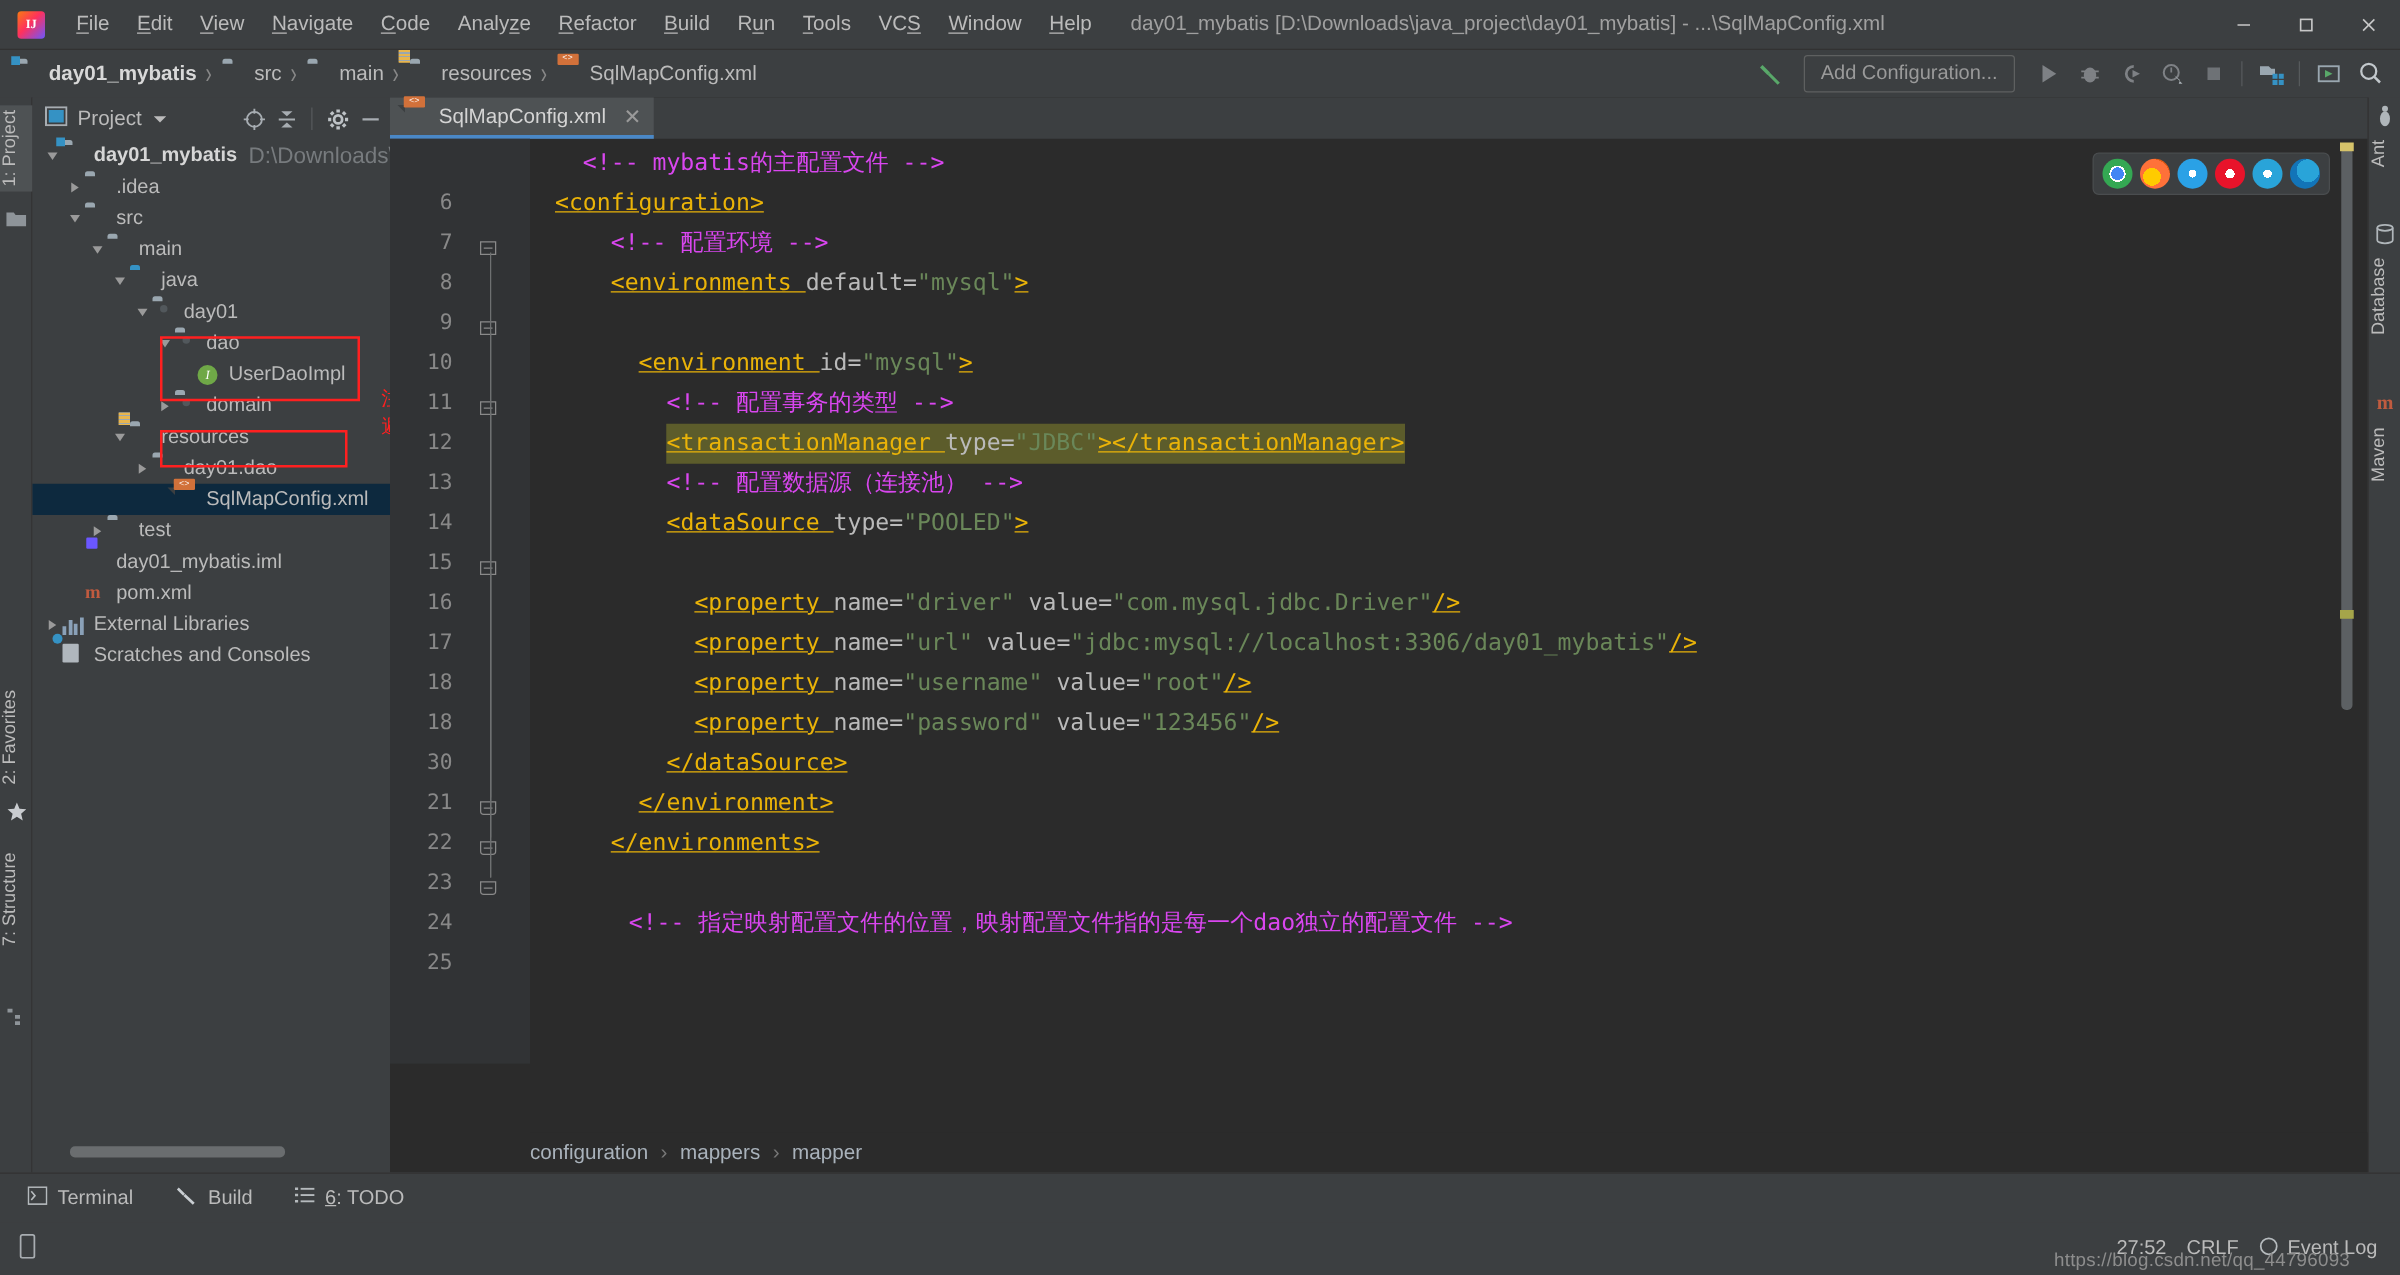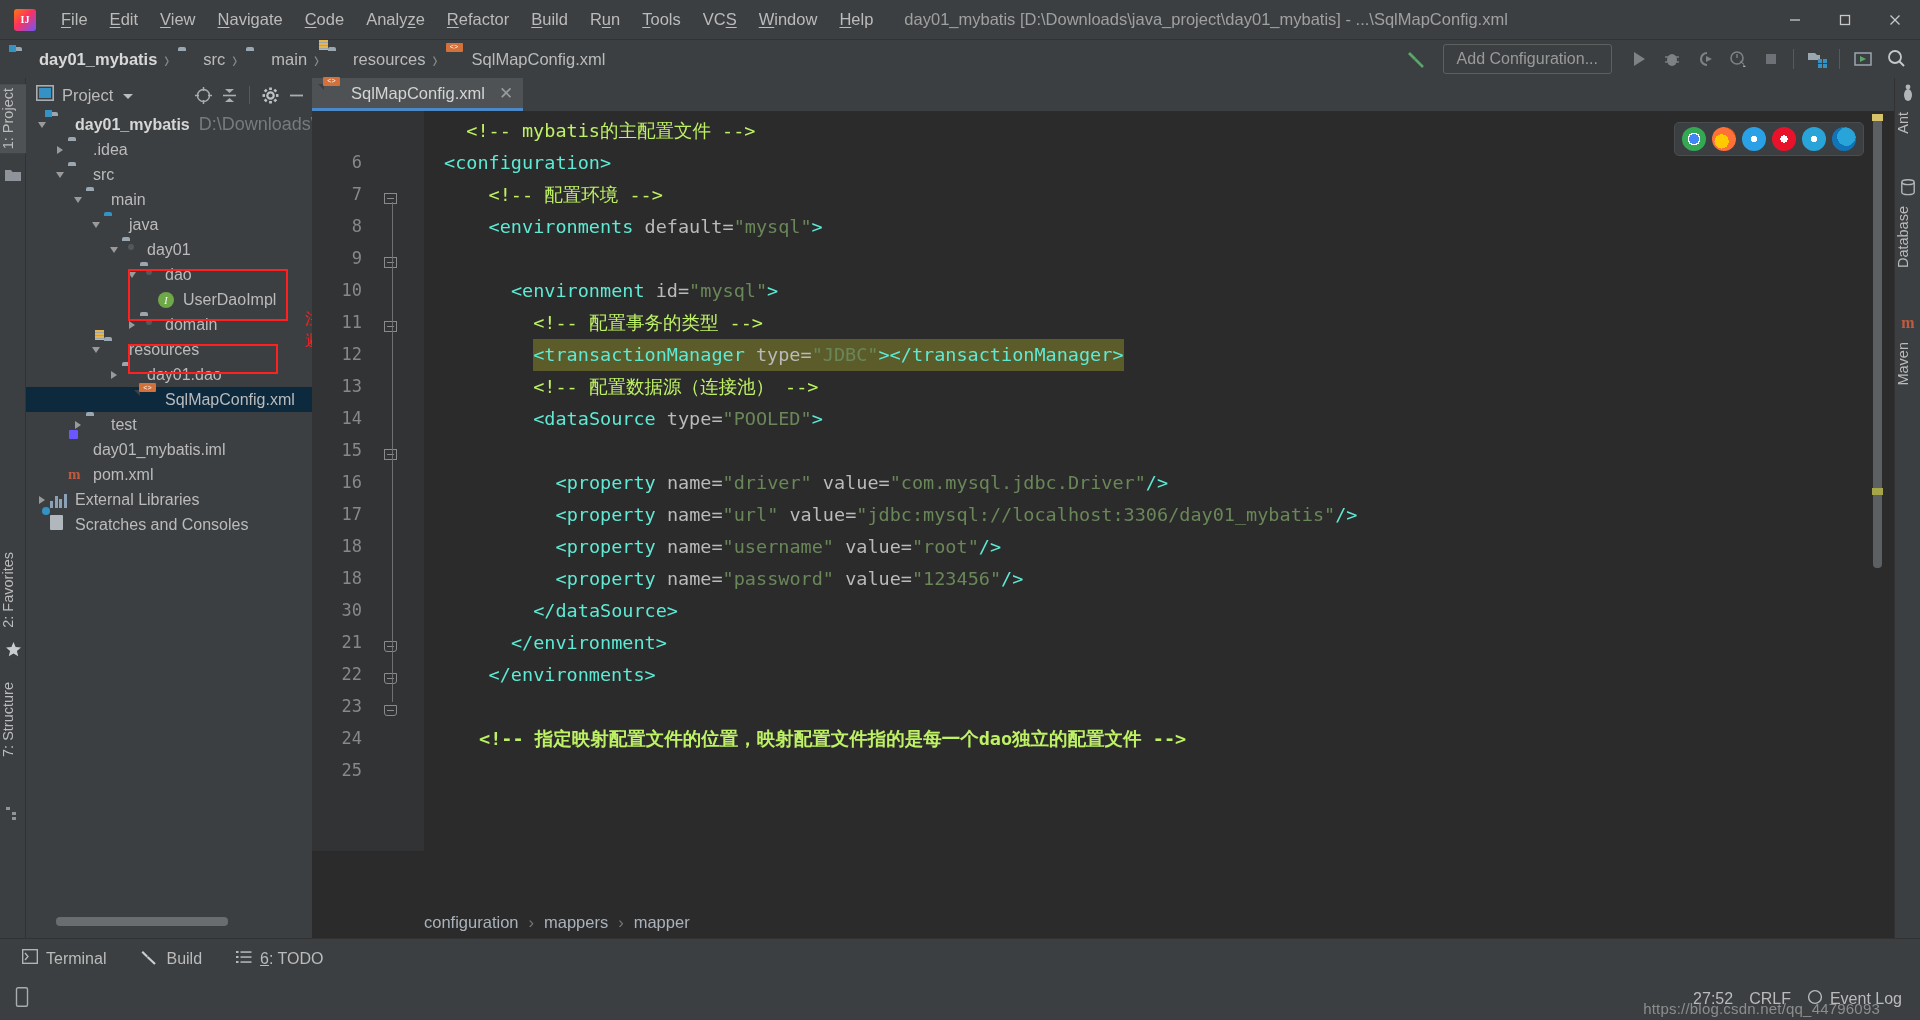--- a/index.html
+++ b/index.html
@@ -195,22 +195,22 @@
   .fold.tri .sq { border-radius: 0 0 3px 3px; }
   .foldline { position: absolute; left: 79.5px; width: 1.3px; background: #6e7071; }
 
   .code {
     position: absolute; left: 112px; top: 33px; width: 1410px; height: 740px;
     font-family: "DejaVu Sans Mono", monospace; font-size: 18.5px;
     color: #a9b7c6; overflow: hidden;
   }
   .cline { position: absolute; left: 0; height: 32px; line-height: 32px; white-space: pre; }
   .cline.hl { background: #5c5c2b; }
-  .cm { color: #bef264; }
-  .tag { color: #5eead4; }
+  .cm { color: #d946ef; }
+  .tag { color: #eab308; text-decoration: underline; }
   .attr { color: #bababa; }
   .val { color: #6a8759; }
   .eq { color: #a9b7c6; }
 
   .scrollv {
     position: absolute; right: 12px; top: 40px; width: 9px; height: 450px;
     background: #5c6063; border-radius: 4px;
   }
   .markmark { position: absolute; right: 11px; width: 11px; height: 7px; }
 
@@ -702,21 +702,21 @@
         <div class="cline" style="top: 260px; left: 109.2px;"><span class="cm">&lt;!-- 配置数据源（连接池） --&gt;</span></div>
         <div class="cline" style="top: 292px; left: 109.2px;"><span class="tag">&lt;dataSource </span><span class="attr">type=</span><span class="val">"POOLED"</span><span class="tag">&gt;</span></div>
         <div class="cline" style="top: 356px; left: 131.5px;"><span class="tag">&lt;property </span><span class="attr">name=</span><span class="val">"driver"</span><span class="eq"> </span><span class="attr">value=</span><span class="val">"com.mysql.jdbc.Driver"</span><span class="tag">/&gt;</span></div>
         <div class="cline" style="top: 388px; left: 131.5px;"><span class="tag">&lt;property </span><span class="attr">name=</span><span class="val">"url"</span><span class="eq"> </span><span class="attr">value=</span><span class="val">"jdbc:mysql://localhost:3306/day01_mybatis"</span><span class="tag">/&gt;</span></div>
         <div class="cline" style="top: 420px; left: 131.5px;"><span class="tag">&lt;property </span><span class="attr">name=</span><span class="val">"username"</span><span class="eq"> </span><span class="attr">value=</span><span class="val">"root"</span><span class="tag">/&gt;</span></div>
         <div class="cline" style="top: 452px; left: 131.5px;"><span class="tag">&lt;property </span><span class="attr">name=</span><span class="val">"password"</span><span class="eq"> </span><span class="attr">value=</span><span class="val">"123456"</span><span class="tag">/&gt;</span></div>
         <div class="cline" style="top: 484px; left: 109.2px;"><span class="tag">&lt;/dataSource&gt;</span></div>
         <div class="cline" style="top: 516px; left: 86.9px;"><span class="tag">&lt;/environment&gt;</span></div>
         <div class="cline" style="top: 548px; left: 64.6px;"><span class="tag">&lt;/environments&gt;</span></div>
         <div class="cline" style="top: 580px; left: 20px;"></div>
-        <div class="cline" style="top: 612px; left: 55px; font-weight: bold;"><span class="cm">&lt;!-- 指定映射配置文件的位置，映射配置文件指的是每一个dao独立的配置文件 --&gt;</span></div>
+        <div class="cline" style="top: 612px; left: 79px;"><span class="cm">&lt;!-- 指定映射配置文件的位置，映射配置文件指的是每一个dao独立的配置文件 --&gt;</span></div>
       </div>
     <div id="gutter-marks"></div>
 
     <div class="scrollv"></div>
     <div class="markmark" style="top:36px; background:#d6c36a;"></div>
     <div class="markmark" style="top:410px; background:#a5a54a;"></div>
 
     <div class="browsers">
       <div class="bico" style="background:radial-gradient(circle at 50% 50%, #4285f4 0 30%, #fff 30% 38%, #34a853 38%);"></div>
       <div class="bico" style="background:radial-gradient(circle at 40% 60%, #ffcb00 0 35%, #ff7139 35% 70%, #e55b15 70%);"></div>

